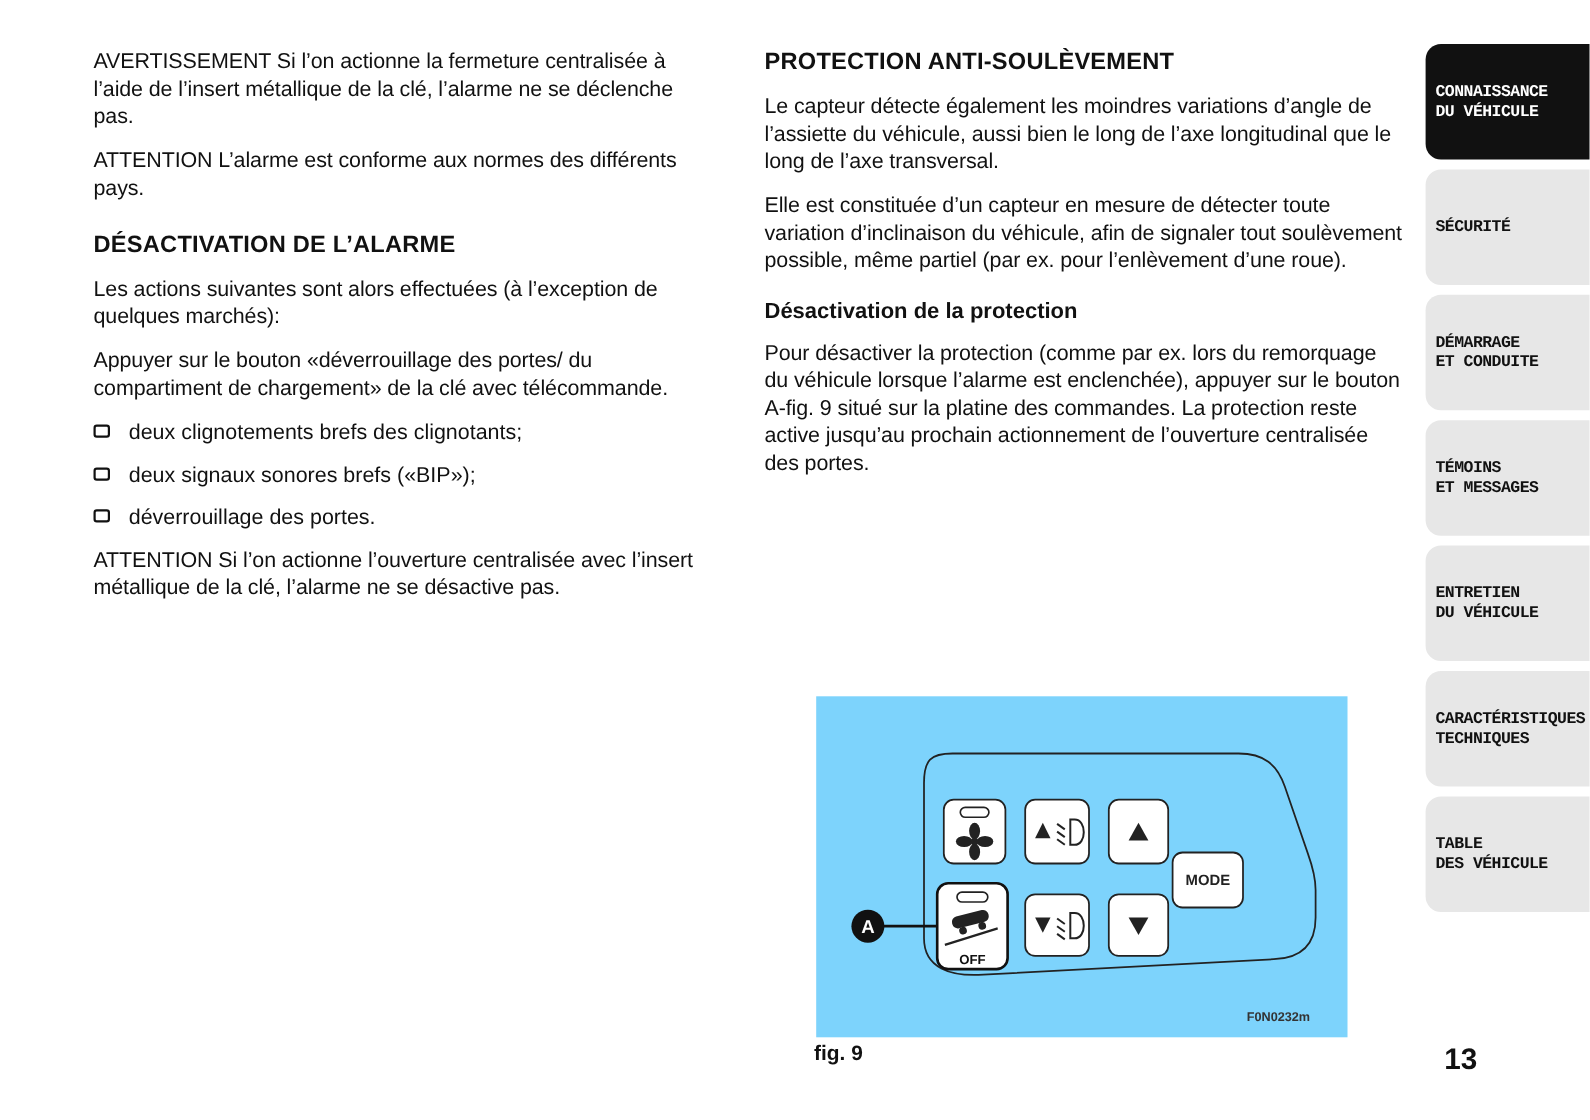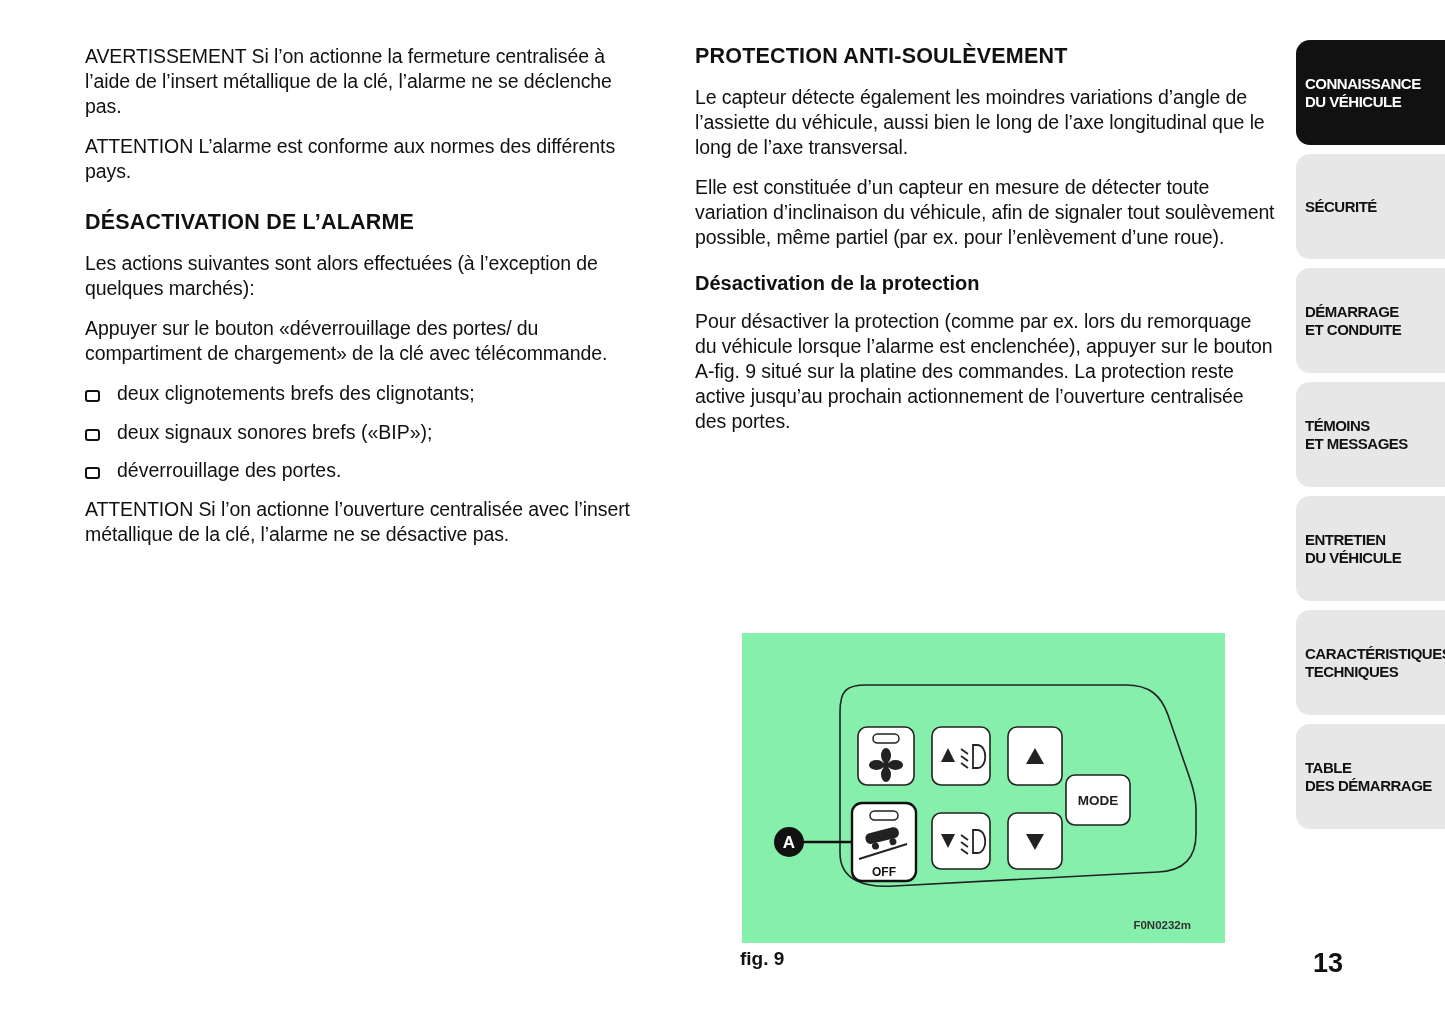--- a/index.html
+++ b/index.html
@@ -28,21 +28,21 @@
   }
   h2.section.first { margin-top:0; }
   h3.sub {
     font-size:20px;
     font-weight:bold;
     margin:22px 0 14px 0;
   }
   .bullet-row {
     display:flex;
     gap:17px;
-    align-items:center;
+    align-items:flex-start;
     font-size:19.5px;
     line-height:1.28;
     margin-bottom:14px;
   }
   .bullet-square {
     flex:0 0 auto;
     width:15px; height:12px;
     border:2.2px solid #111;
     border-radius:3px;
     margin-top:5px;
@@ -63,28 +63,29 @@
     display:flex;
     align-items:center;
     padding-left:9px;
     padding-right:3px;
     font-weight:bold;
     font-size:15px;
     line-height:1.2;
     letter-spacing:-0.5px;
     white-space:pre-line;
     color:#111;
+    font-family:Liberation Mono, monospace;
   }
   .tab.active { background:#111111; color:#ffffff; }
   
   .figure-box {
     position:absolute;
     left:742px; top:633px;
     width:483px; height:310px;
-    background:#86efac;
+    background:#7dd3fc;
   }
   .fig-code {
     position:absolute;
     right:34px; bottom:12px;
     font-size:11.5px;
     font-weight:bold;
     color:#333;
   }
   .fig-caption {
     position:absolute;
@@ -223,17 +224,17 @@
     <div class="tab">SÉCURITÉ</div>
     <div class="tab">DÉMARRAGE
 ET CONDUITE</div>
     <div class="tab">TÉMOINS
 ET MESSAGES</div>
     <div class="tab">ENTRETIEN
 DU VÉHICULE</div>
     <div class="tab">CARACTÉRISTIQUES
 TECHNIQUES</div>
     <div class="tab">TABLE
-DES DÉMARRAGE</div>
+DES VÉHICULE</div>
   </nav>
 
   <div class="page-number">13</div>
 </div>
 
 </body></html>

